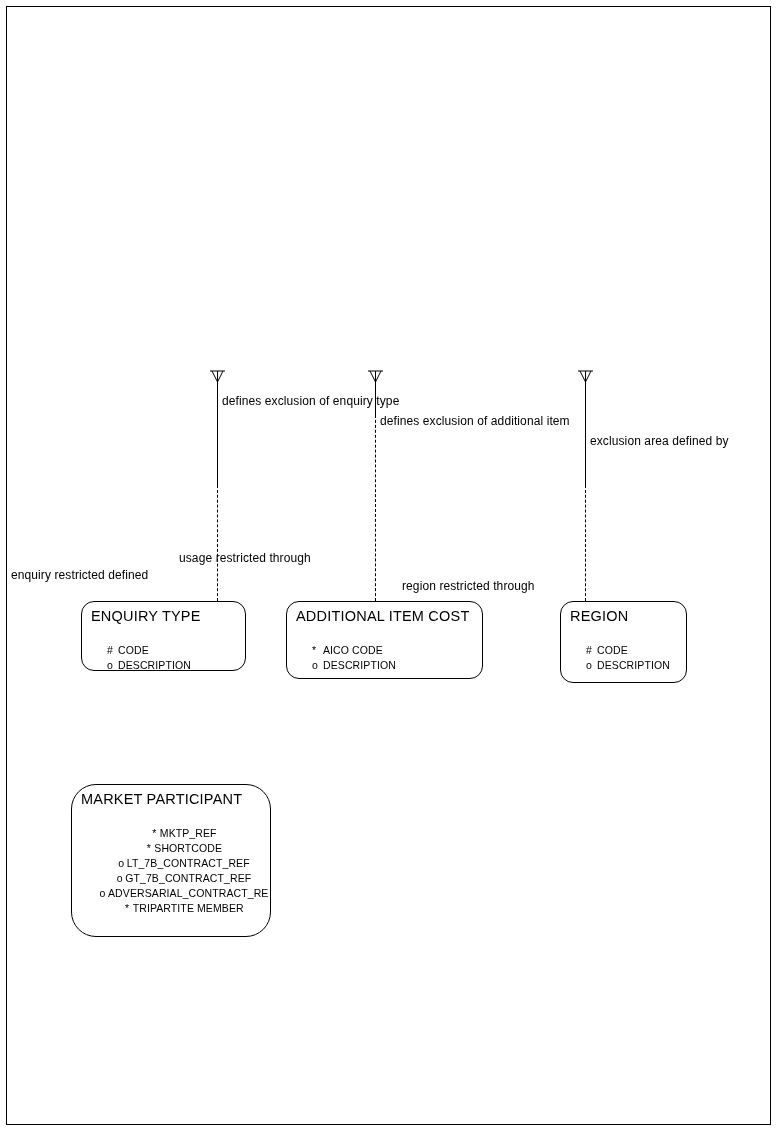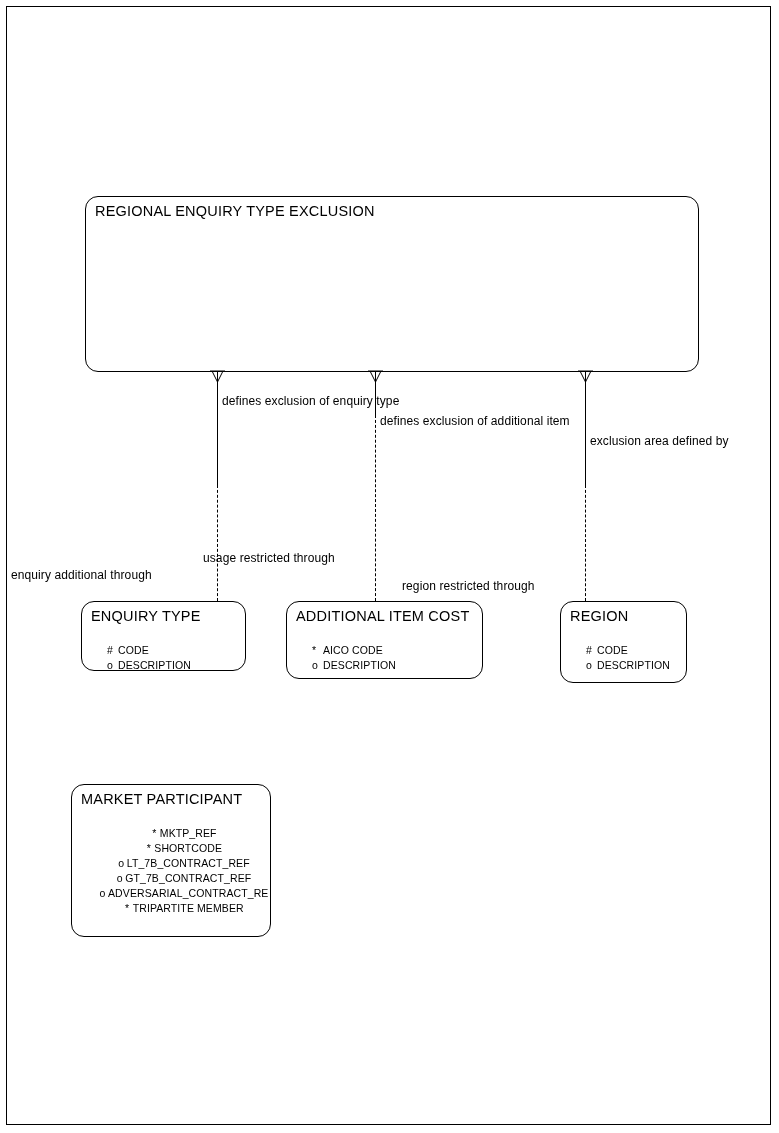--- a/index.html
+++ b/index.html
@@ -100,53 +100,50 @@
     background: transparent;
   }
 </style>
 </head>
 <body>
 
 <div id="page">
 
   <div id="page-frame"></div>
 
-  <div class="entity" id="ent-main" style="left:85px; top:196px; width:614px; height:176px;">
-    <div class="entity-title">REGIONAL ENQUIRY TYPE EXCLUSION</div>
-  </div>
 
   <div class="crowsfoot" style="left:209px; top:370px;">
     <svg width="17" height="13" viewBox="0 0 17 13">
       <line x1="1" y1="1" x2="16" y2="1" stroke="#000" stroke-width="1"></line>
       <line x1="8.5" y1="12" x2="3" y2="1" stroke="#000" stroke-width="1"></line>
       <line x1="8.5" y1="12" x2="8.5" y2="1" stroke="#000" stroke-width="1"></line>
       <line x1="8.5" y1="12" x2="14" y2="1" stroke="#000" stroke-width="1"></line>
     </svg>
   </div>
   <div class="rel-line-solid" style="left:217px; top:371px; height:114px;"></div>
   <div class="rel-line-dashed" style="left:217px; top:485px; height:116px;"></div>
 
   <div class="rel-label" style="left:222px; top:394px;">defines exclusion of enquiry type</div>
 
-  <div class="rel-label" style="left:11px; top:568px;">enquiry additional through</div>
+  <div class="rel-label" style="left:11px; top:568px;">enquiry restricted defined</div>
 
   <div class="crowsfoot" style="left:367px; top:370px;">
     <svg width="17" height="13" viewBox="0 0 17 13">
       <line x1="1" y1="1" x2="16" y2="1" stroke="#000" stroke-width="1"></line>
       <line x1="8.5" y1="12" x2="3" y2="1" stroke="#000" stroke-width="1"></line>
       <line x1="8.5" y1="12" x2="8.5" y2="1" stroke="#000" stroke-width="1"></line>
       <line x1="8.5" y1="12" x2="14" y2="1" stroke="#000" stroke-width="1"></line>
     </svg>
   </div>
   <div class="rel-line-solid" style="left:375px; top:371px; height:44px;"></div>
   <div class="rel-line-dashed" style="left:375px; top:415px; height:186px;"></div>
 
   <div class="rel-label" style="left:380px; top:414px;">defines exclusion of additional item</div>
 
-  <div class="rel-label" style="left:203px; top:551px;">usage restricted through</div>
+  <div class="rel-label" style="left:179px; top:551px;">usage restricted through</div>
 
   <div class="crowsfoot" style="left:577px; top:370px;">
     <svg width="17" height="13" viewBox="0 0 17 13">
       <line x1="1" y1="1" x2="16" y2="1" stroke="#000" stroke-width="1"></line>
       <line x1="8.5" y1="12" x2="3" y2="1" stroke="#000" stroke-width="1"></line>
       <line x1="8.5" y1="12" x2="8.5" y2="1" stroke="#000" stroke-width="1"></line>
       <line x1="8.5" y1="12" x2="14" y2="1" stroke="#000" stroke-width="1"></line>
     </svg>
   </div>
   <div class="rel-line-solid" style="left:585px; top:371px; height:114px;"></div>
@@ -185,21 +182,21 @@
     <ul class="attr-list" style="top:25px;">
       <li class="attr">
         <span class="mark">#</span><span>CODE</span>
       </li>
       <li class="attr">
         <span class="mark">o</span><span>DESCRIPTION</span>
       </li>
     </ul>
   </div>
 
-  <div class="entity" id="ent-market-participant" style="left:71px; top:784px; width:200px; height:153px;">
+  <div class="entity" id="ent-market-participant" style="left:71px; top:784px; width:200px; height:153px;border-radius:25px;">
     <div class="entity-title">MARKET PARTICIPANT</div>
     <ul class="attr-list" style="top:25px;text-align:center;">
       <li class="attr">
         <span class="mark">*</span><span>MKTP_REF</span>
       </li>
       <li class="attr">
         <span class="mark">*</span><span>SHORTCODE</span>
       </li>
       <li class="attr">
         <span class="mark">o</span><span>LT_7B_CONTRACT_REF</span>

